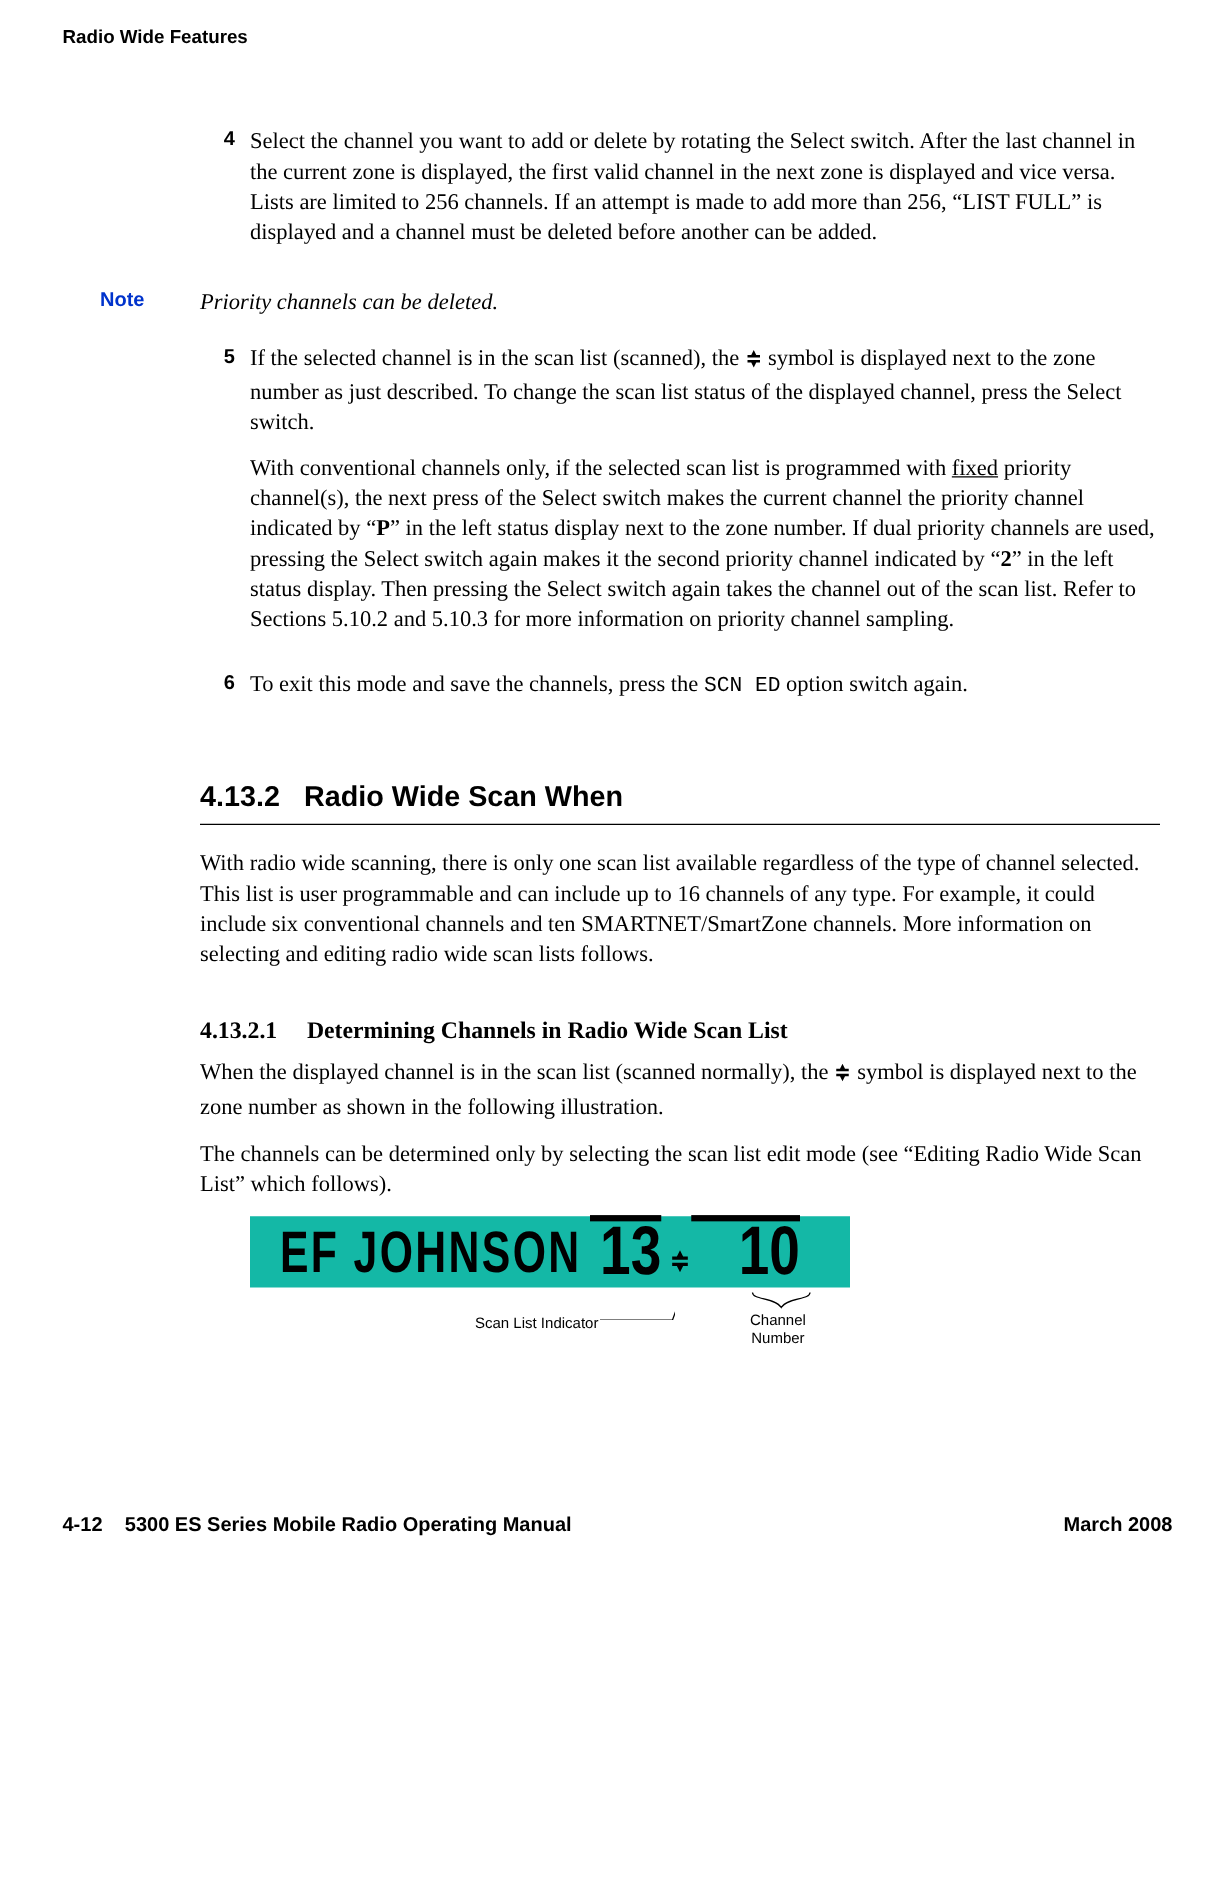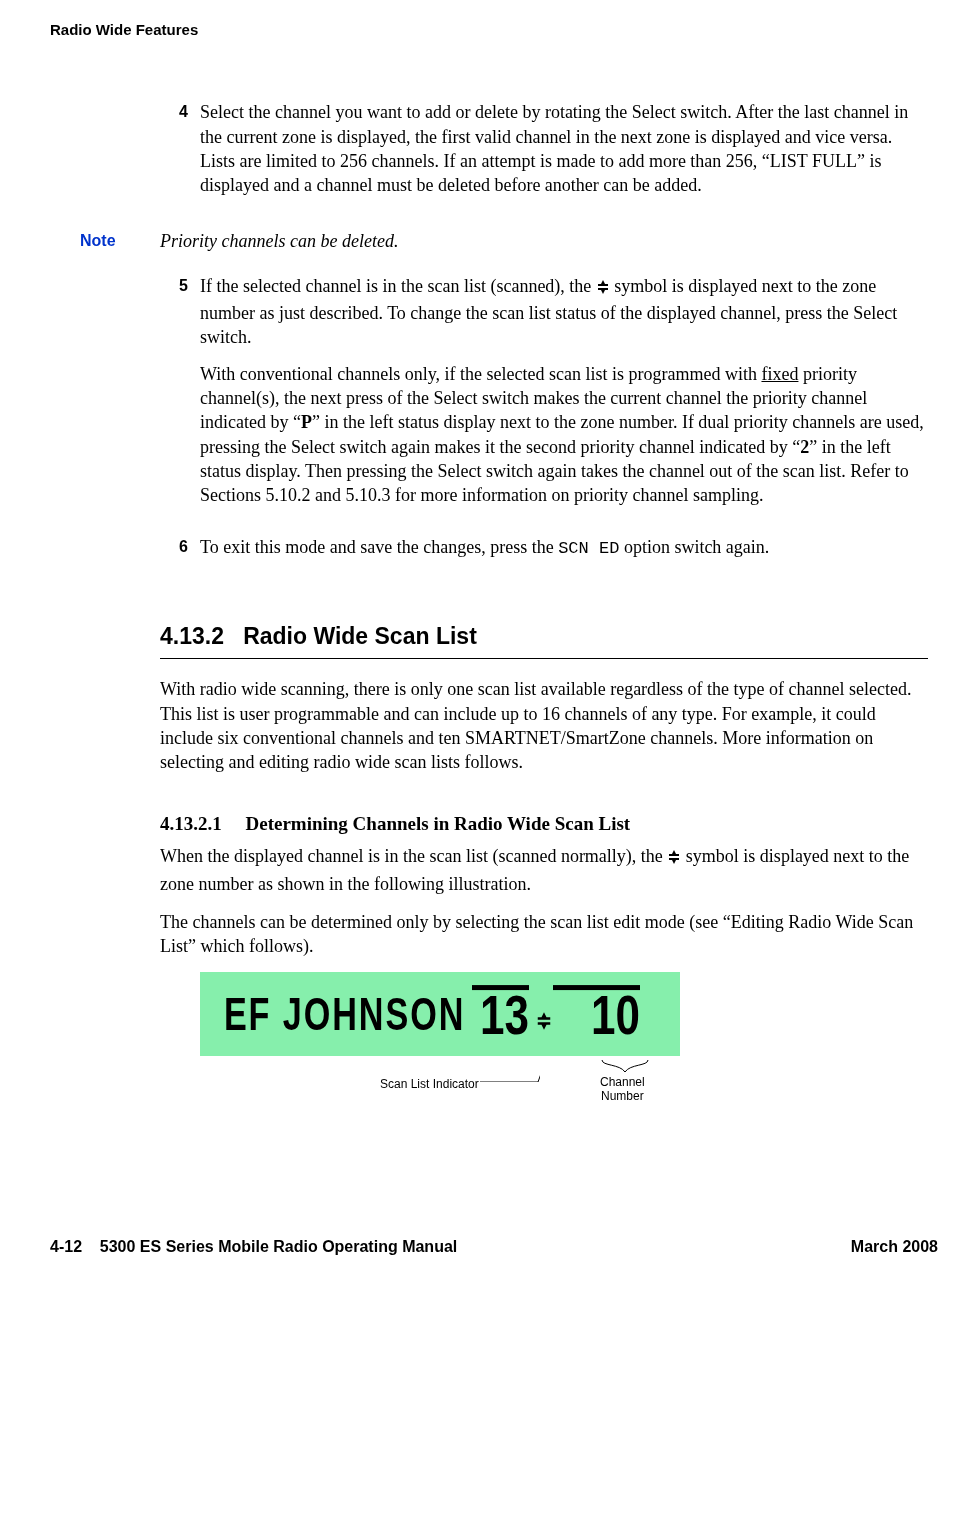--- a/index.html
+++ b/index.html
@@ -96,23 +96,23 @@
     font-size: 16px;
     margin-top: 120px;
     margin-left: -110px;
     margin-right: -10px;
   }
   .display-wrap {
     margin-top: 14px;
     margin-left: 40px;
   }
   .lcd {
-    background: #86efac;
+    background: #14b8a6;
     width: 480px;
-    height: 84px;
+    height: 57px;
     display: flex;
     align-items: center;
     position: relative;
     font-family: Arial, sans-serif;
   }
   .seg-text {
     font-family: Arial, sans-serif;
     font-weight: 900;
     letter-spacing: 2px;
     font-size: 36px;
@@ -207,26 +207,26 @@
       <span> symbol is displayed next to the zone number as just described. To change the scan list status of the displayed channel, press the Select switch.</span>
       <div class="para" style="margin-top:12px">
         <span>With conventional channels only, if the selected scan list is programmed with </span><span class="underline">fixed</span><span> priority channel(s), the next press of the Select switch makes the current channel the priority channel indicated by “</span><span class="bold">P</span><span>” in the left status display next to the zone number. If dual priority channels are used, pressing the Select switch again makes it the second priority channel indicated by “</span><span class="bold">2</span><span>” in the left status display. Then pressing the Select switch again takes the channel out of the scan list. Refer to Sections 5.10.2 and 5.10.3 for more information on priority channel sampling.</span>
       </div>
     </div>
   </div>
 
   <div class="step">
     <div class="step-num">6</div>
     <div class="step-body">
-      <span>To exit this mode and save the changes, press the </span><span class="code-inline">SCN ED</span><span> option switch again.</span>
+      <span>To exit this mode and save the channels, press the </span><span class="code-inline">SCN ED</span><span> option switch again.</span>
     </div>
   </div>
 
   <div class="heading2">
-    <span>4.13.2</span>&nbsp;&nbsp;&nbsp;<span>Radio Wide Scan List</span>
+    <span>4.13.2</span>&nbsp;&nbsp;&nbsp;<span>Radio Wide Scan When</span>
   </div>
   <hr class="heading-rule">
 
   <div class="para">With radio wide scanning, there is only one scan list available regardless of the type of channel selected. This list is user programmable and can include up to 16 channels of any type. For example, it could include six conventional channels and ten SMARTNET/SmartZone channels. More information on selecting and editing radio wide scan lists follows.</div>
 
   <div class="heading3">
     <span>4.13.2.1</span>&nbsp;&nbsp;&nbsp;&nbsp;&nbsp;<span>Determining Channels in Radio Wide Scan List</span>
   </div>
 
   <div class="para">

